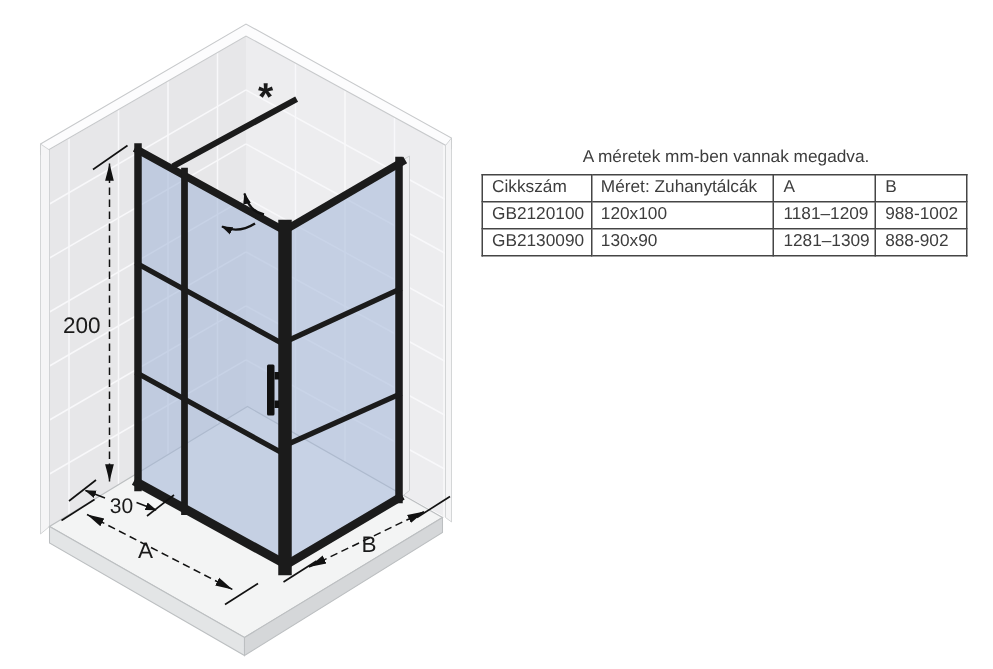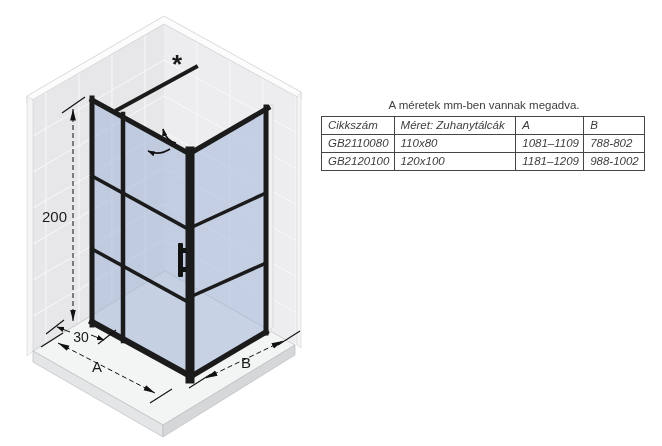--- a/index.html
+++ b/index.html
@@ -3,21 +3,21 @@
 <meta charset="utf-8">
 <style>
   html,body{margin:0;padding:0;}
   body{
     width:662px;height:446px;background:#ffffff;position:relative;overflow:hidden;
     font-family:"Liberation Sans","DejaVu Sans",sans-serif;
   }
   .diagram-wrap{position:absolute;left:0;top:0;width:330px;height:446px;}
   .panel{position:absolute;left:321px;top:98px;width:326px;}
   .caption{font-size:11.5px;color:#3d3d3d;text-align:center;margin:0 0 4px 0;line-height:14px;}
-  table.sizes{border-collapse:collapse;table-layout:fixed;width:324px;font-style:italic;}
+  table.sizes{border-collapse:collapse;table-layout:fixed;width:324px;}
   table.sizes th,table.sizes td{
     border:1px solid #454545;font-size:11.5px;font-weight:400;color:#3d3d3d;
     text-align:left;padding:0 6px;height:17px;line-height:17px;
     white-space:nowrap;overflow:hidden;box-sizing:content-box;
   }
   svg text{fill:#1a1a1a;}
 </style>
 </head>
 <body>
 
@@ -158,26 +158,26 @@
     <thead>
       <tr>
           <th>Cikkszám</th>
           <th>Méret: Zuhanytálcák</th>
           <th>A</th>
           <th>B</th>
         </tr>
     </thead>
     <tbody>
         <tr>
-          <td>GB2110080</td>
-          <td>110x80</td>
-          <td>1081–1109</td>
-          <td>788-802</td>
-        </tr>
-        <tr>
           <td>GB2120100</td>
           <td>120x100</td>
           <td>1181–1209</td>
           <td>988-1002</td>
+        </tr>
+        <tr>
+          <td>GB2130090</td>
+          <td>130x90</td>
+          <td>1281–1309</td>
+          <td>888-902</td>
         </tr>
       </tbody>
   </table>
 </div>
 
 </body></html>

